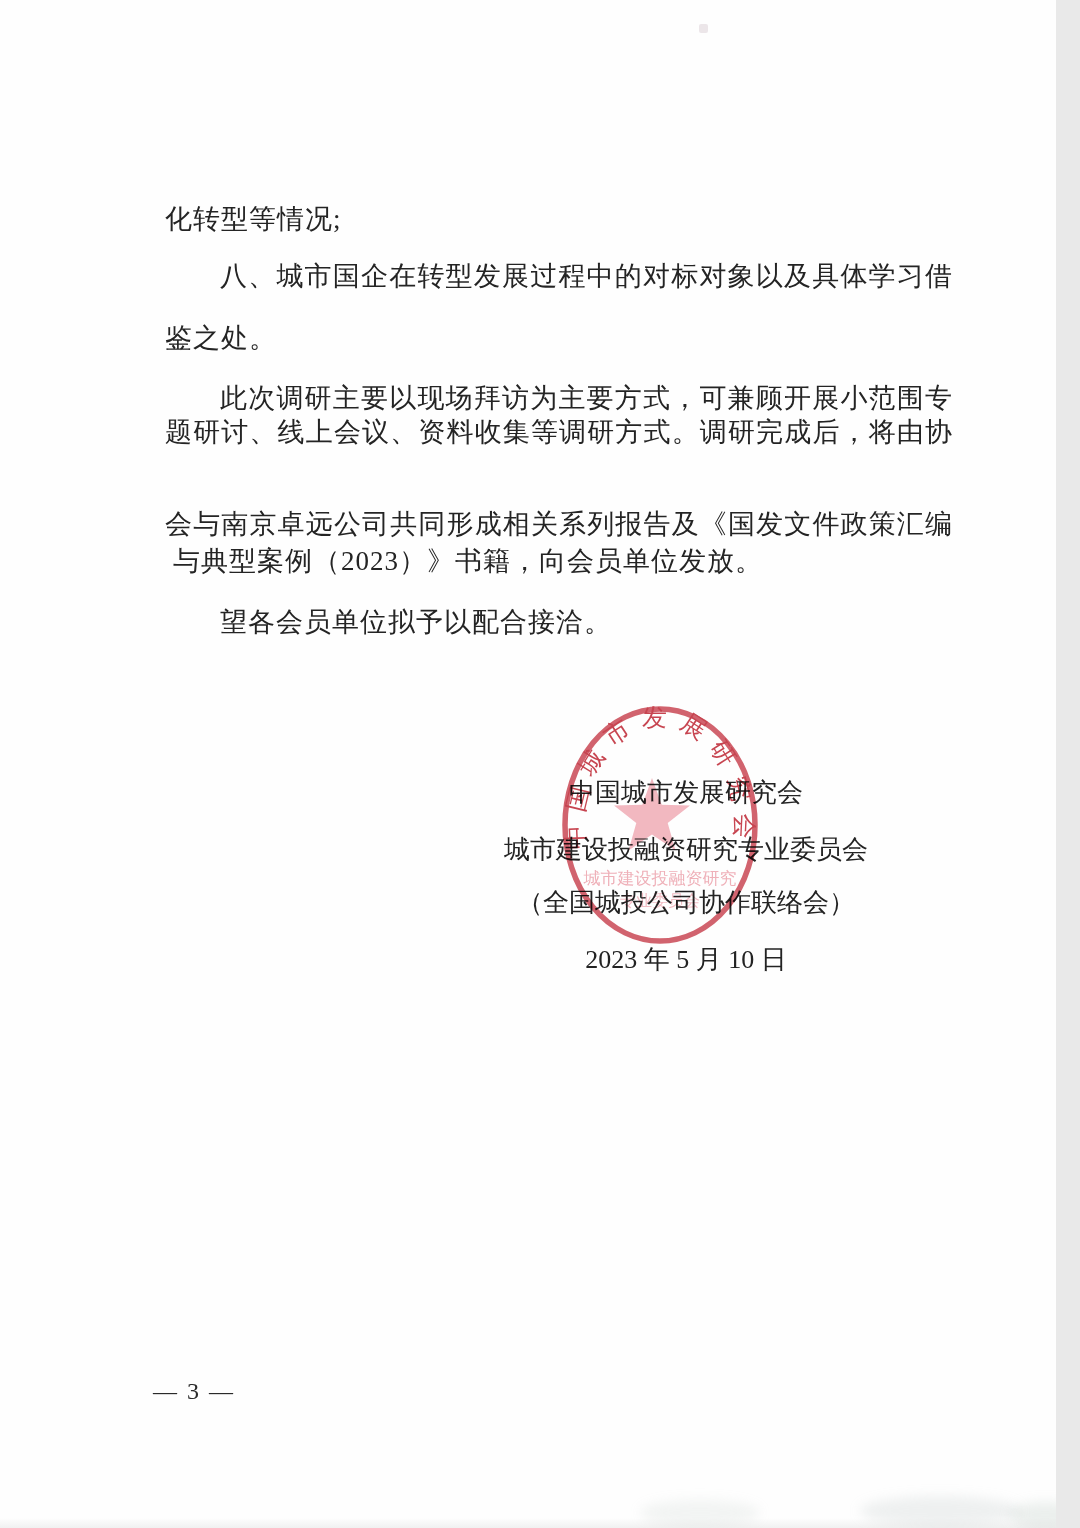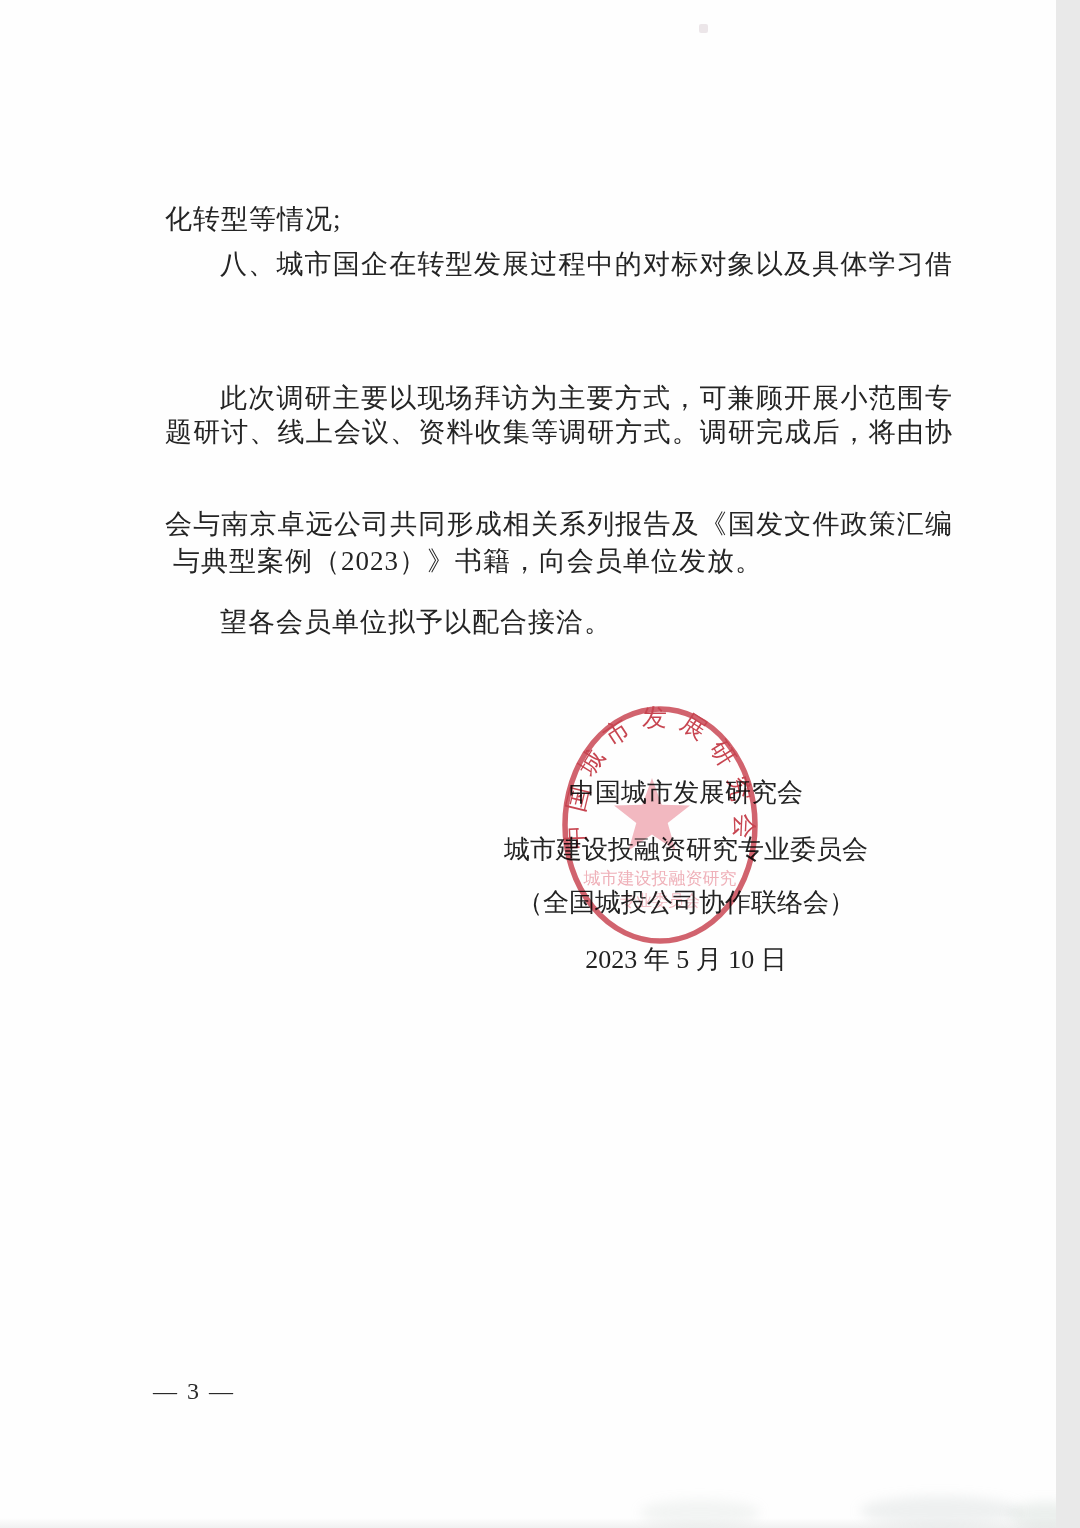--- a/index.html
+++ b/index.html
@@ -77,21 +77,22 @@
   }
 </style>
 </head>
 <body>
 
 <div class="page">
 
   <div class="artifact-dot"></div>
 
   <div class="body-line" style="top:203px;">化转型等情况;</div>
-  <div class="body-line just ind" style="top:248px;">八、城市国企在转型发展过程中的对标对象以及具体学习借</div>
+  <div class="body-line just ind" style="top:260px;">八、城市国企在转型发展过程中的对标对象以及具体学习借</div>
+  <div class="body-line" style="top:322px;">鉴之处。</div>
   <div class="body-line just ind" style="top:382px;">此次调研主要以现场拜访为主要方式，可兼顾开展小范围专</div>
   <div class="body-line just" style="top:416px;">题研讨、线上会议、资料收集等调研方式。调研完成后，将由协</div>
   <div class="body-line just" style="top:508px;">会与南京卓远公司共同形成相关系列报告及《国发文件政策汇编</div>
   <div class="body-line" style="top:545px;margin-left:8px;">与典型案例（2023）》书籍，向会员单位发放。</div>
   <div class="body-line ind" style="top:606px;">望各会员单位拟予以配合接洽。</div>
 
   <div class="sig-line" style="top:778px;">中国城市发展研究会</div>
   <div class="sig-line" style="top:835px;">城市建设投融资研究专业委员会</div>
   <div class="sig-line" style="top:888px;">（全国城投公司协作联络会）</div>
   <div class="sig-line" style="top:945px;">2023 年 5 月 10 日</div>

